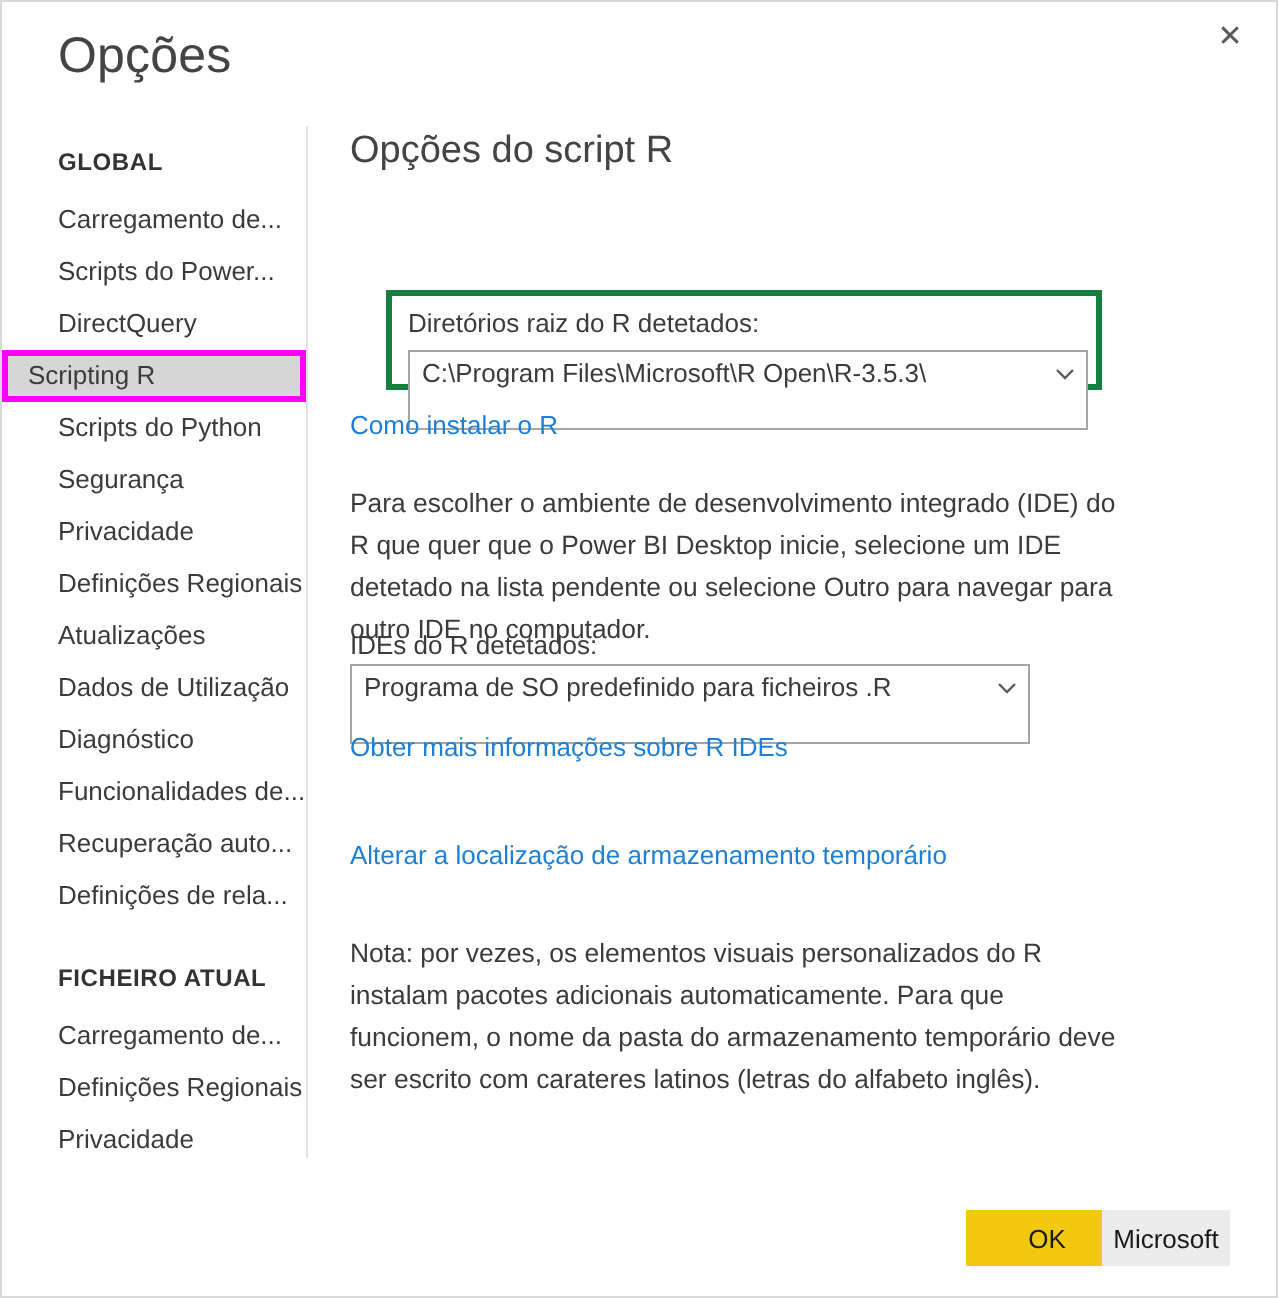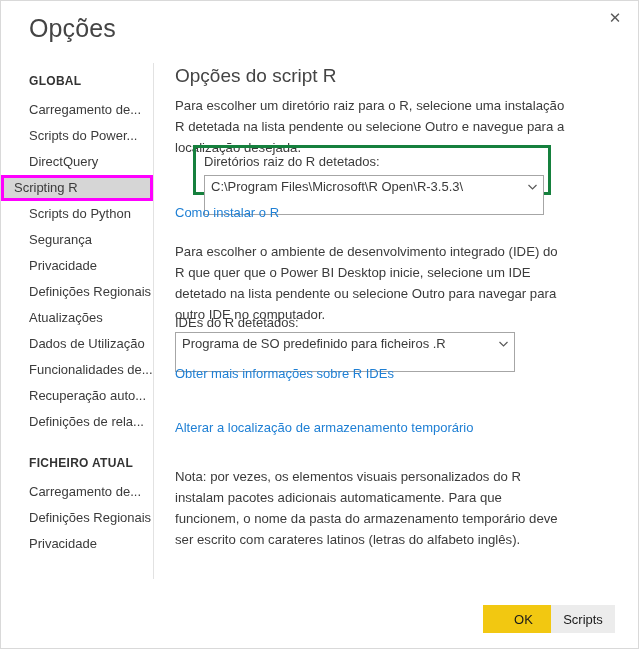--- a/index.html
+++ b/index.html
@@ -272,41 +272,41 @@
     <div class="nav-item">Carregamento de...</div>
     <div class="nav-item">Scripts do Power...</div>
     <div class="nav-item">DirectQuery</div>
     <div class="nav-item selected highlighted">Scripting R</div>
     <div class="nav-item">Scripts do Python</div>
     <div class="nav-item">Segurança</div>
     <div class="nav-item">Privacidade</div>
     <div class="nav-item">Definições Regionais</div>
     <div class="nav-item">Atualizações</div>
     <div class="nav-item">Dados de Utilização</div>
+    <div class="nav-item">Diagnóstico</div>
     <div class="nav-item">Funcionalidades de...</div>
     <div class="nav-item">Recuperação auto...</div>
     <div class="nav-item">Definições de rela...</div>
 
     <div class="nav-spacer"></div>
 
     <div class="nav-group-title">FICHEIRO ATUAL</div>
 
     <div class="nav-item">Carregamento de...</div>
     <div class="nav-item">Definições Regionais</div>
     <div class="nav-item">Privacidade</div>
 
   </nav>
 
   <div id="vdivider"></div>
 
   <section id="main">
 
     <div id="block-intro">
       <h2 id="section-heading">Opções do script R</h2>
-      <p class="body-text">Para escolher um diretório raiz para o R, selecione uma instalação R detetada na lista pendente ou selecione Outro e navegue para a localização desejada.</p>
     </div>
 
     <div id="r-root-highlight">
       <div id="r-root-inner">
         <div class="field-label">Diretórios raiz do R detetados:</div>
         <div class="combo">
           <div class="combo-value">C:\Program Files\Microsoft\R Open\R-3.5.3\</div>
           <div class="combo-arrow">
             <svg width="9" height="6" viewBox="0 0 9 6" aria-hidden="true">
               <path d="M0.5 1 L4.5 5 L8.5 1" fill="none" stroke="#5a5a5a" stroke-width="1.2"></path>
@@ -341,16 +341,16 @@
 
     <div id="block-note">
       <p class="body-text">Nota: por vezes, os elementos visuais personalizados do R instalam pacotes adicionais automaticamente. Para que funcionem, o nome da pasta do armazenamento temporário deve ser escrito com carateres latinos (letras do alfabeto inglês).</p>
     </div>
 
   </section>
 
   <div id="footer">
     <div id="footer-divider"></div>
     <button id="ok-button" class="btn">OK</button>
-    <button id="cancel-button" class="btn">Scripts</button>
+    <button id="cancel-button" class="btn">Microsoft</button>
   </div>
 
 </div>
 
 </body></html>

